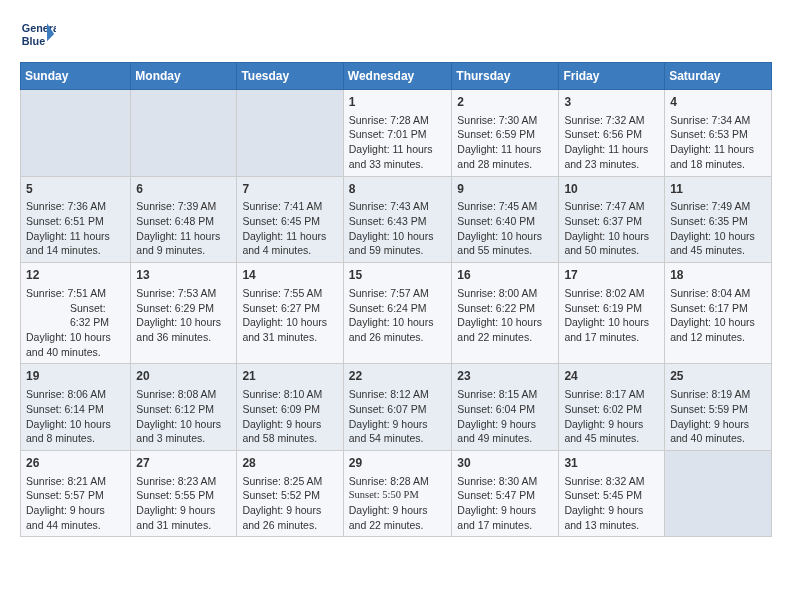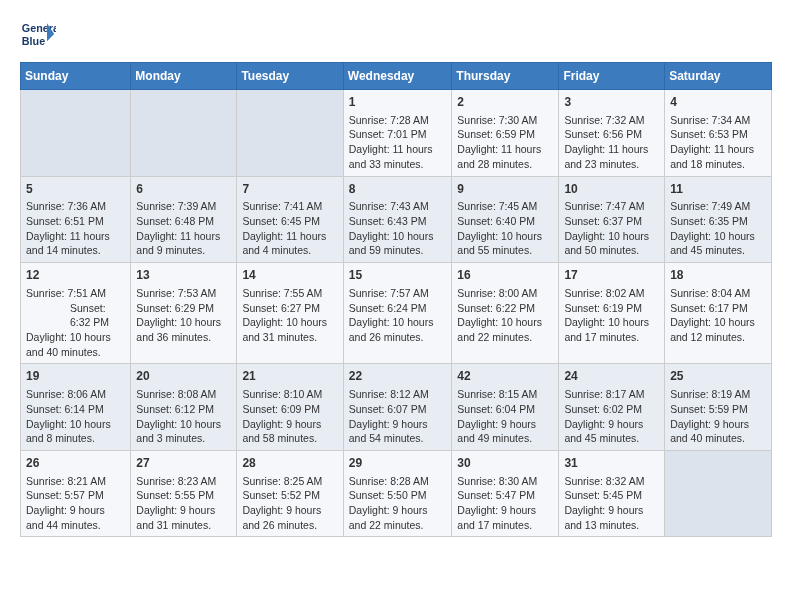--- a/index.html
+++ b/index.html
@@ -276,21 +276,21 @@
           <span style="display: block;">and 58 minutes.</span>
         </td>
         <td>
           <span class="day-num">22</span>
           <span style="display: block;">Sunrise: 8:12 AM</span>
           <span style="display: block;">Sunset: 6:07 PM</span>
           <span style="display: block;">Daylight: 9 hours</span>
           <span style="display: block;">and 54 minutes.</span>
         </td>
         <td>
-          <span class="day-num">42</span>
+          <span class="day-num">23</span>
           <span style="display: block;">Sunrise: 8:15 AM</span>
           <span style="display: block;">Sunset: 6:04 PM</span>
           <span style="display: block;">Daylight: 9 hours</span>
           <span style="display: block;">and 49 minutes.</span>
         </td>
         <td>
           <span class="day-num">24</span>
           <span style="display: block;">Sunrise: 8:17 AM</span>
           <span style="display: block;">Sunset: 6:02 PM</span>
           <span style="display: block;">Daylight: 9 hours</span>
@@ -322,21 +322,21 @@
         <td>
           <span class="day-num">28</span>
           <span style="display: block;">Sunrise: 8:25 AM</span>
           <span style="display: block;">Sunset: 5:52 PM</span>
           <span style="display: block;">Daylight: 9 hours</span>
           <span style="display: block;">and 26 minutes.</span>
         </td>
         <td>
           <span class="day-num">29</span>
           <span style="display: block;">Sunrise: 8:28 AM</span>
-          <span style="display: block;">Sunset: 5:50 PM</span>
+          <span style="display: block; font-family: Liberation Serif, serif;">Sunset: 5:50 PM</span>
           <span style="display: block;">Daylight: 9 hours</span>
           <span style="display: block;">and 22 minutes.</span>
         </td>
         <td>
           <span class="day-num">30</span>
           <span style="display: block;">Sunrise: 8:30 AM</span>
           <span style="display: block;">Sunset: 5:47 PM</span>
           <span style="display: block;">Daylight: 9 hours</span>
           <span style="display: block;">and 17 minutes.</span>
         </td>

